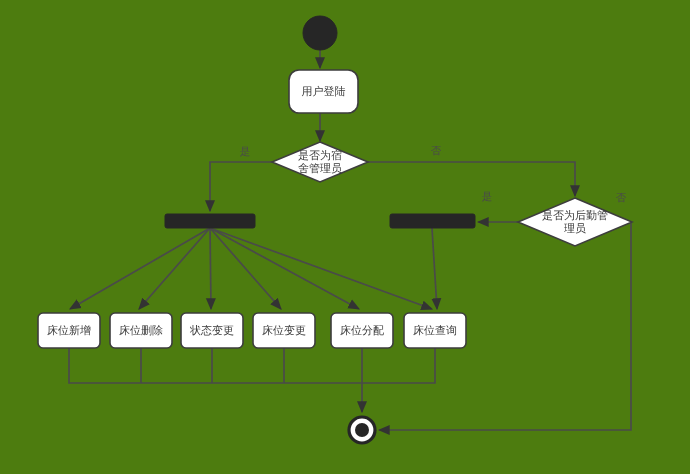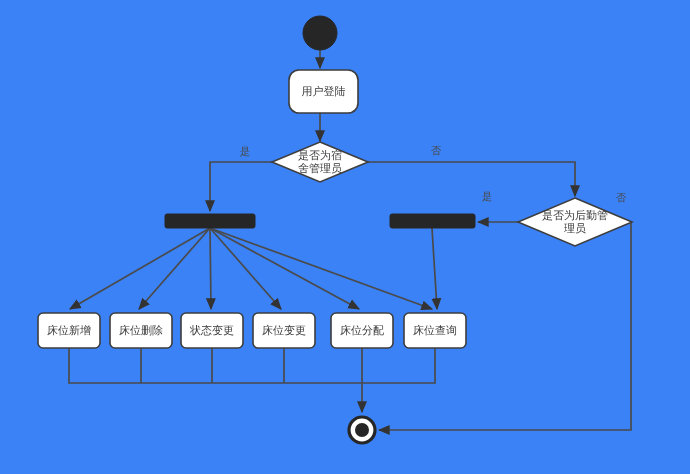--- a/index.html
+++ b/index.html
@@ -10,21 +10,21 @@
   body {
     width: 690px;
     height: 474px;
     font-family: "Liberation Sans", "DejaVu Sans", sans-serif;
     overflow: hidden;
   }
   #diagram-root {
     position: relative;
     width: 690px;
     height: 474px;
-    background: #3b82f6;
+    background: #4d7c0f;
   }
   svg#activity-diagram {
     display: block;
     width: 690px;
     height: 474px;
   }
   .node-shape {
     fill: #ffffff;
     stroke: #3d3d3d;
     stroke-width: 1.6;

